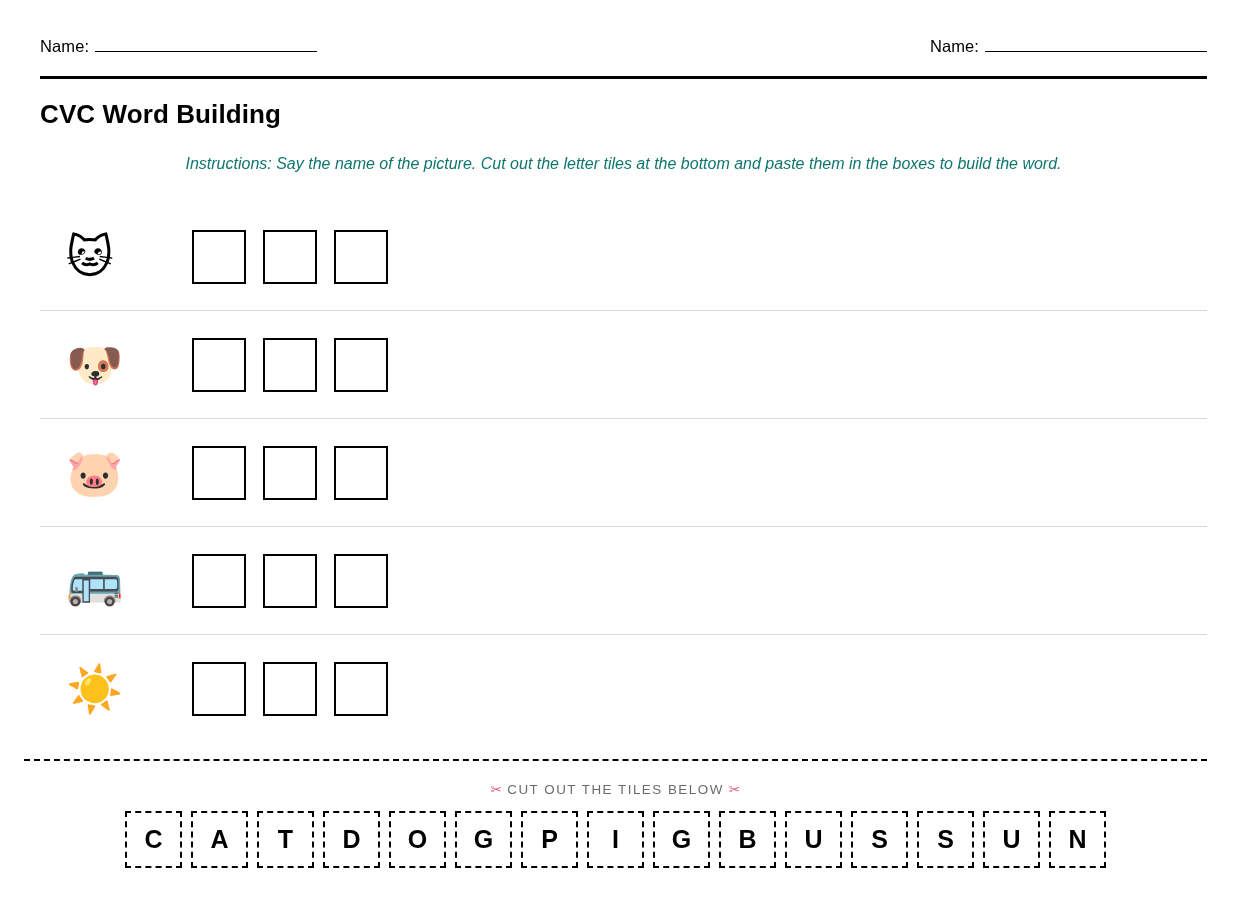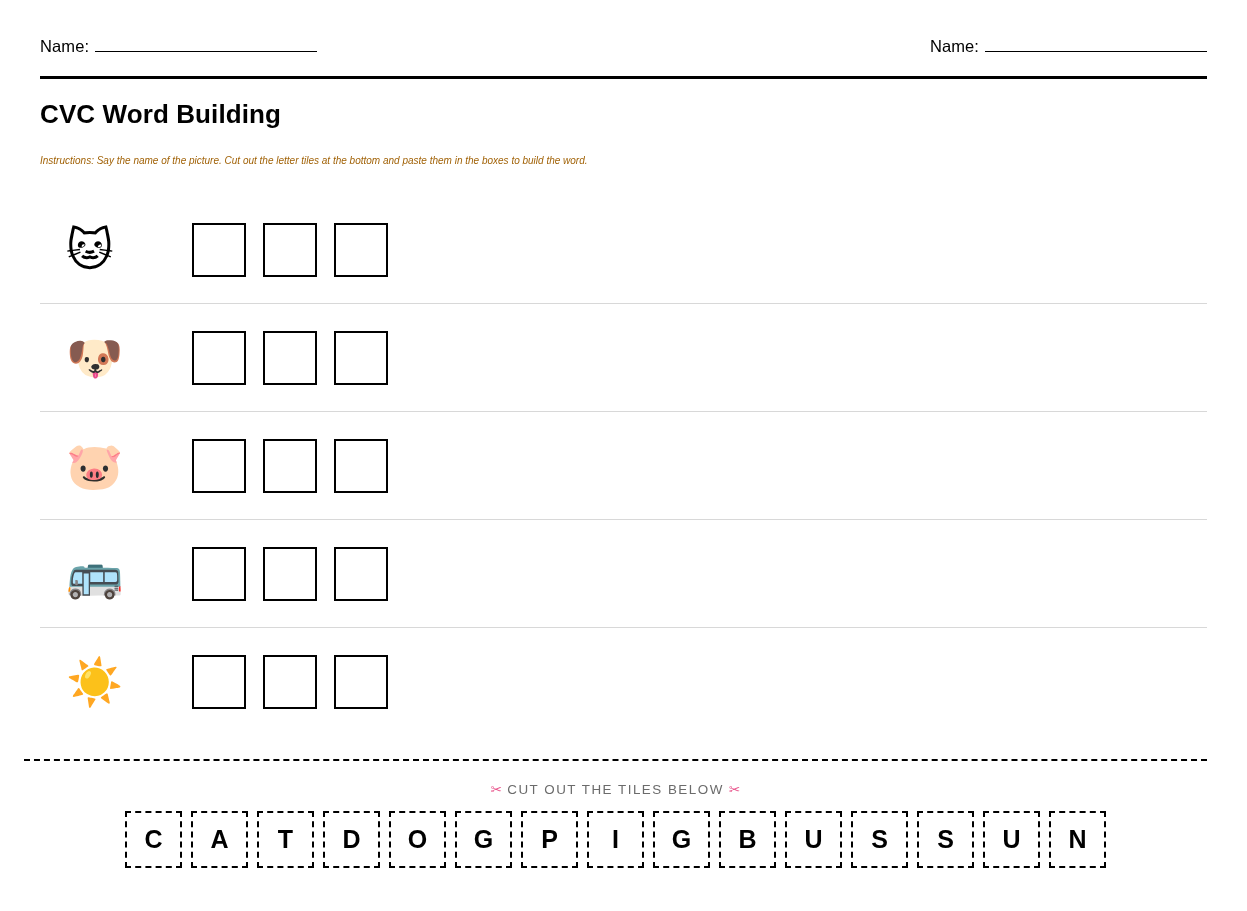--- a/index.html
+++ b/index.html
@@ -57,23 +57,24 @@
   }
 
   .title {
     font-size: 26px;
     font-weight: bold;
     letter-spacing: 0.1px;
     margin: 20px 0 0 0;
   }
   .instructions {
     font-style: italic;
-    font-size: 10px;
+    font-size: 16px;
     margin: 25px 0 0 0;
-    color: #a16207;
+    color: #0f766e;
+    text-align: center;
   }
 
   
   .rows {
     margin-top: 30px;
   }
   .word-row {
     display: flex;
     align-items: center;
     height: 107px;

